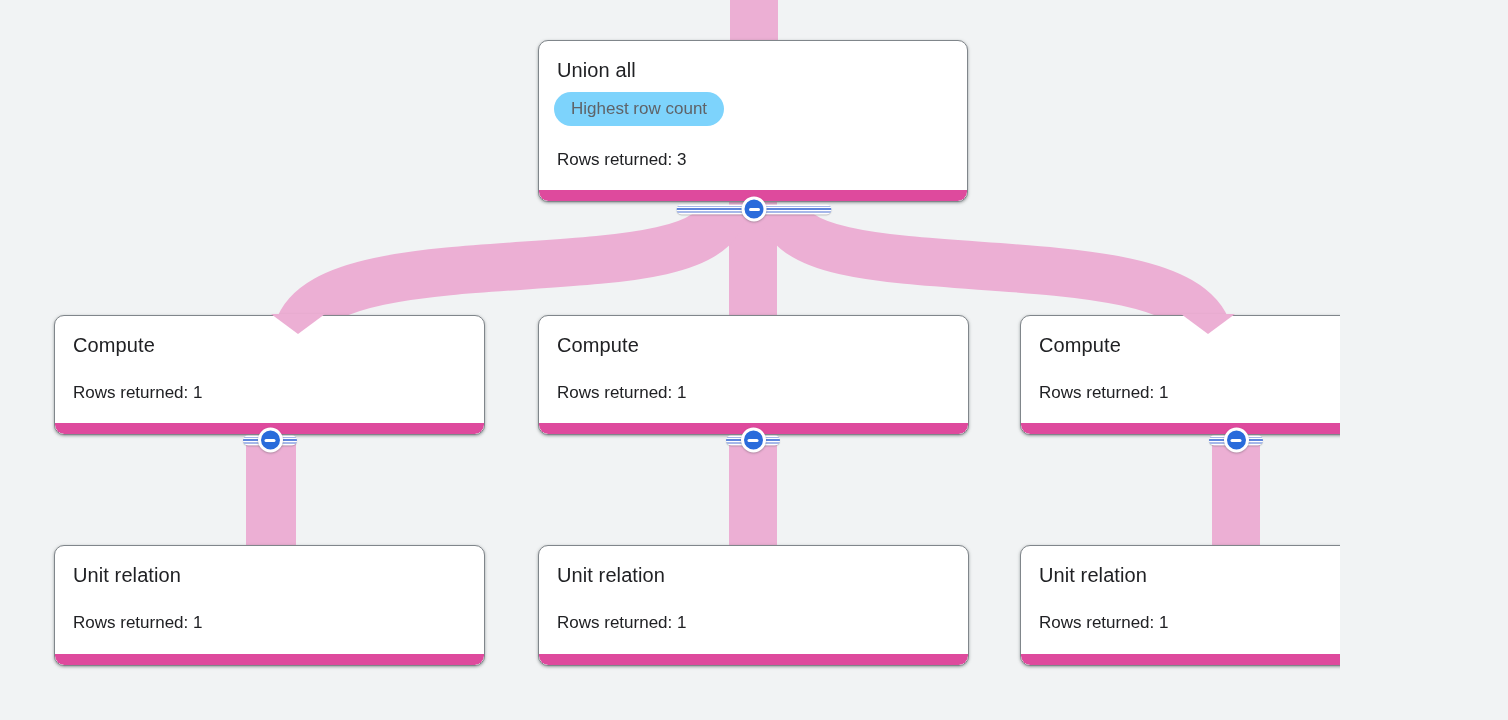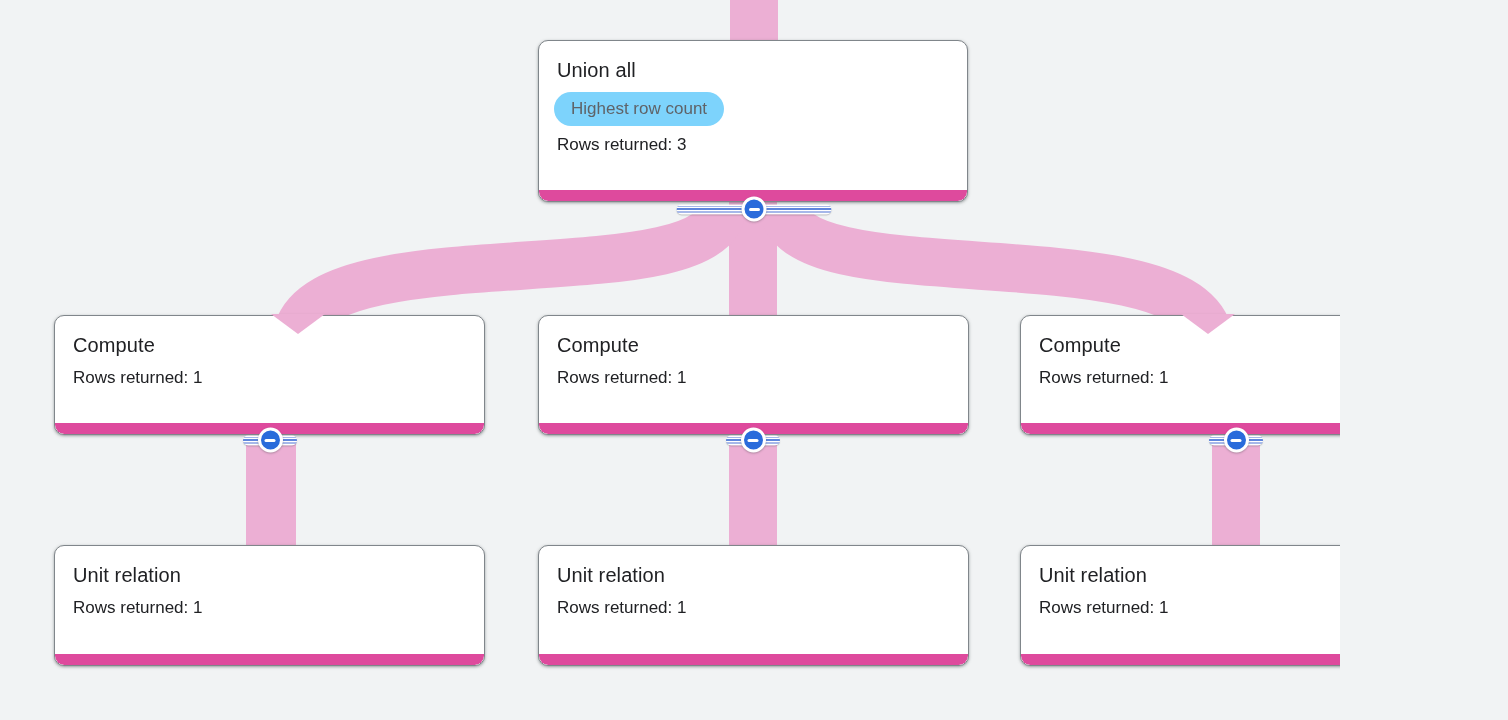--- a/index.html
+++ b/index.html
@@ -53,21 +53,21 @@
     margin:8px 0 0 -3px;
     background:#7dd3fc;
     color:#5f6368;
     font-size:17px;
     line-height:34px;
     padding:0 17px;
     border-radius:17px;
     white-space:nowrap;
   }
   .node-rows{
-    margin-top:7px;
+    margin-top:22px;
     font-size:17px;
     line-height:24px;
     color:#202124;
   }
   .node-accent-bar{
     position:absolute;
     left:0; right:0; bottom:0;
     height:11px;
     background:#de4a9d;
     border-radius:0 0 9px 9px;

